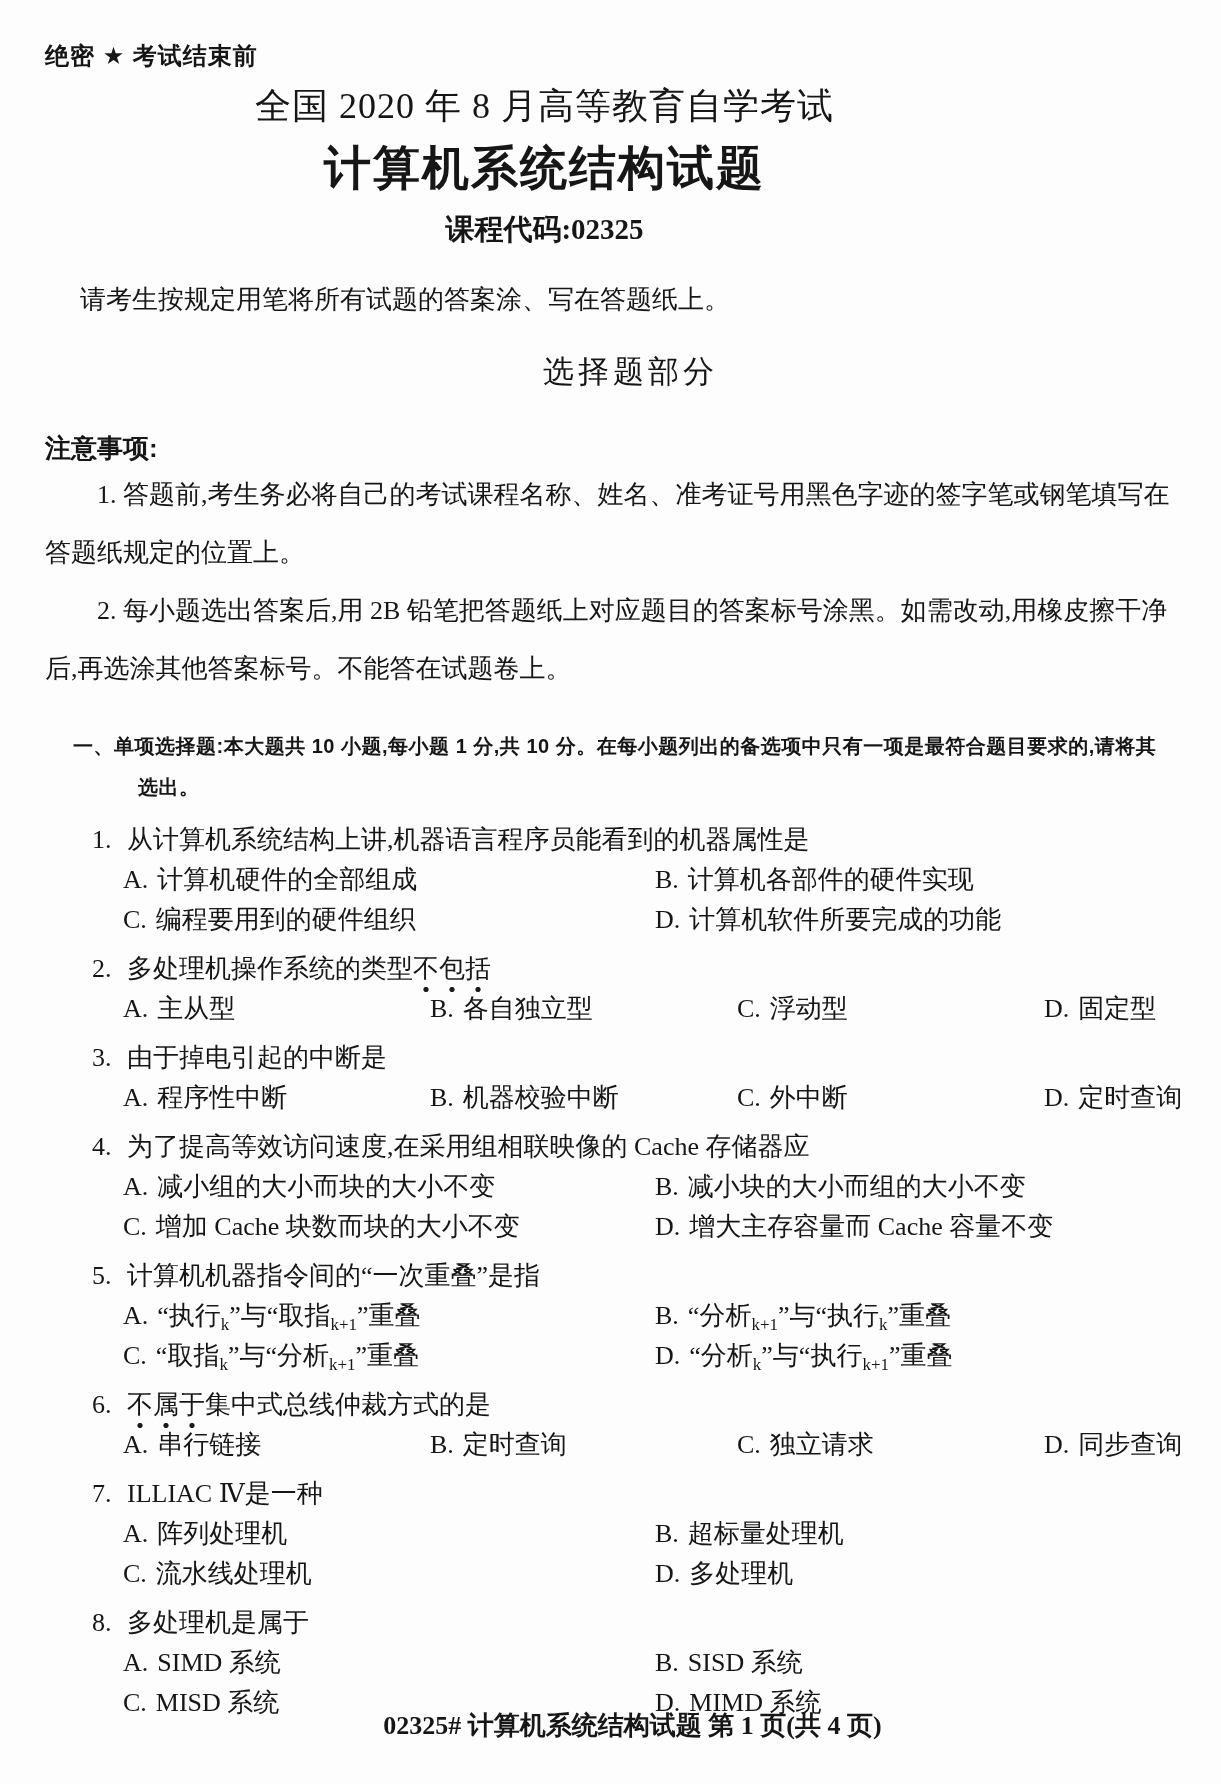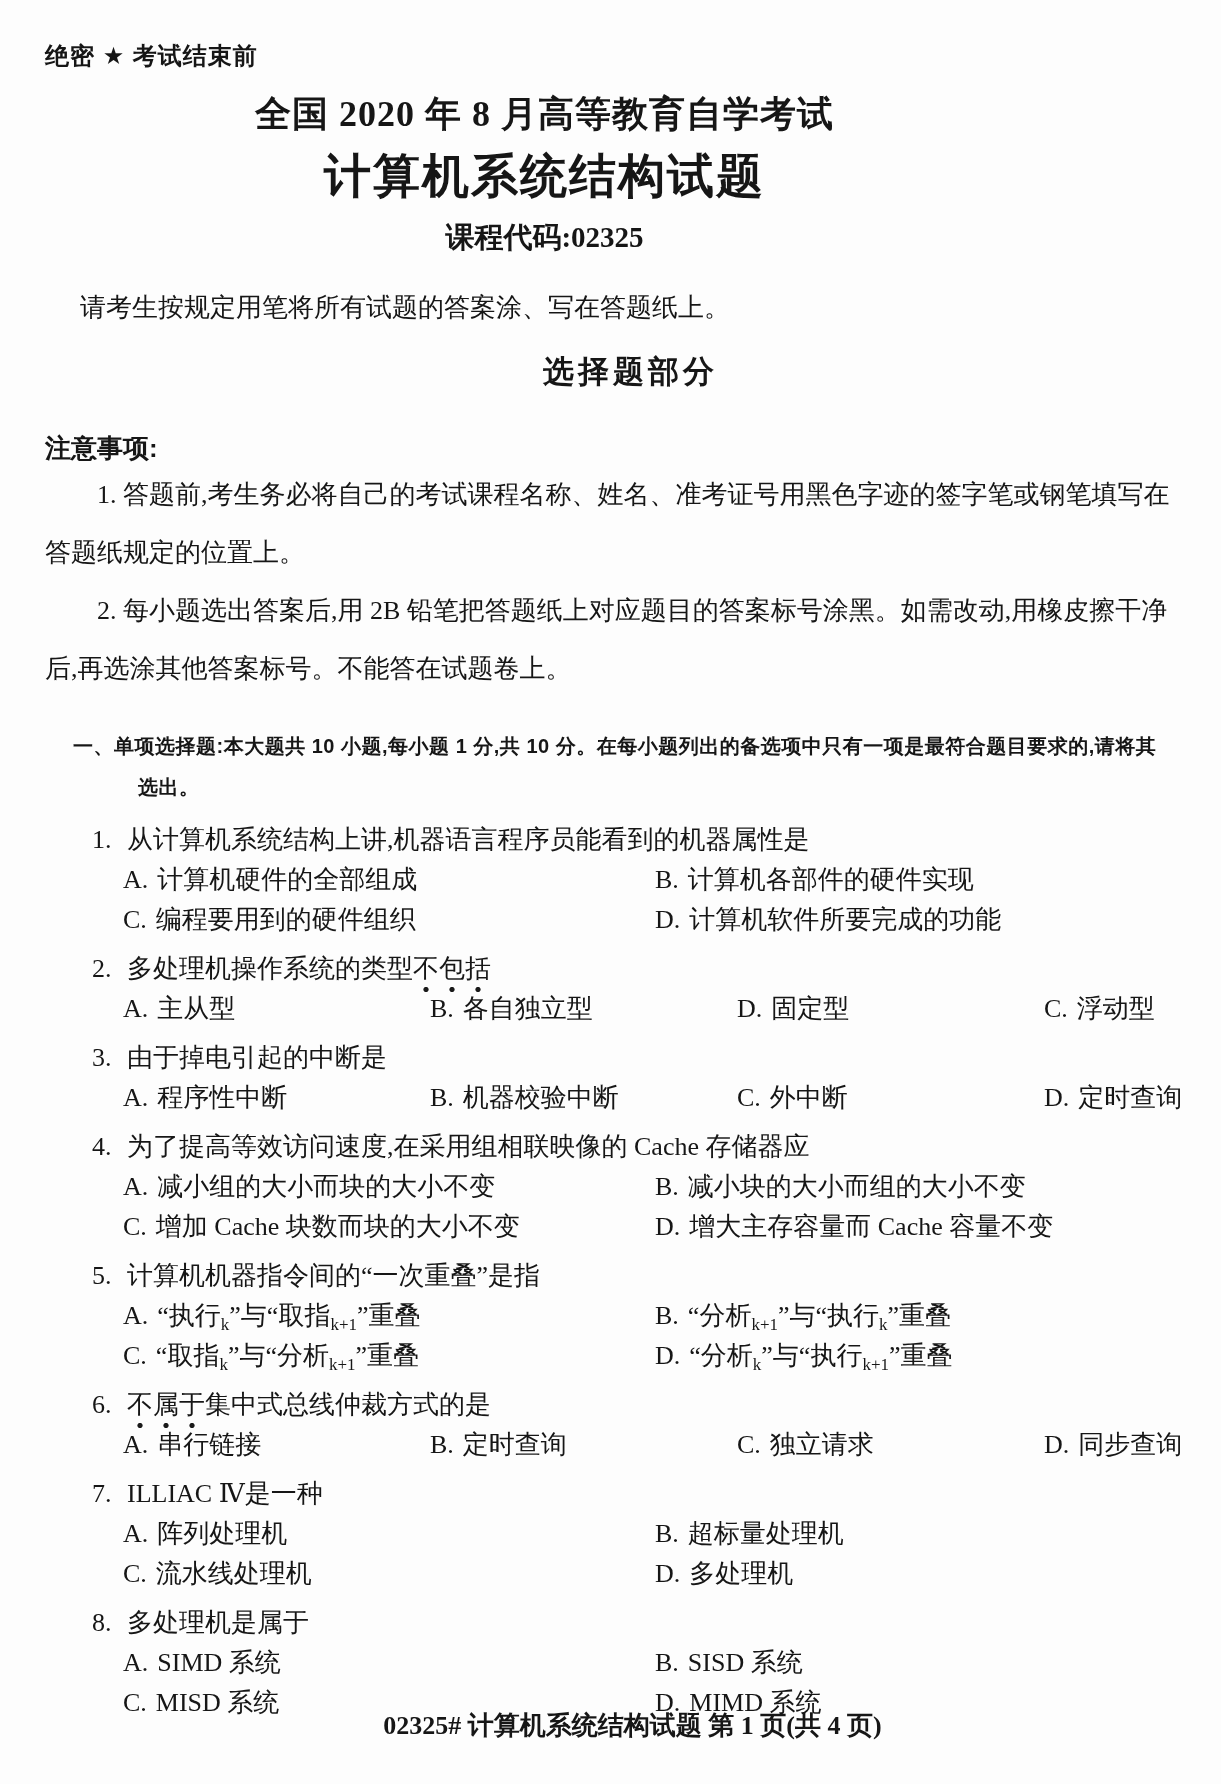--- a/index.html
+++ b/index.html
@@ -13,27 +13,27 @@
   .page {
     position:relative;
     width:1221px; height:1784px;
     padding:40px 45px 0 45px;
   }
   .hei { font-family:"Liberation Sans","DejaVu Sans",sans-serif; font-weight:bold; }
 
   .classification { font-size:24px; letter-spacing:1px; }
 
   .titles { text-align:center; margin-right:132px; }
-  .title1 { font-size:36px; margin-top:18px; font-weight:700; letter-spacing:1px; }
+  .title1 { font-size:36px; margin-top:10px; font-weight:400; letter-spacing:1px; }
   .title2 { font-size:47px; font-weight:700; margin-top:6px; letter-spacing:2px; }
   .course { font-size:29px; font-weight:700; margin-top:10px; }
 
   .instruction { margin-top:32px; margin-left:35px; font-size:26px; }
 
-  .section-title { margin-top:26px; text-align:center; padding-left:40px; font-size:31px; font-weight:700; letter-spacing:4px; }
+  .section-title { margin-top:34px; text-align:center; padding-left:40px; font-size:31px; font-weight:400; letter-spacing:4px; }
 
   .notice-head { margin-top:38px; font-size:26px; }
   .notices p { font-size:26px; line-height:58px; text-indent:52px; }
 
   .part-heading {
     margin-top:28px;
     font-size:20px; line-height:41px;
     padding-left:93px; text-indent:-65px;
     letter-spacing:0.5px;
   }
@@ -106,22 +106,22 @@
   </div>
 
   <div class="q">
     <div class="q-line">
       <span class="q-num">2.</span>
       <span class="q-text"><span>多处理机操作系统的类型</span><span class="emph">不包括</span></span>
     </div>
     <div class="opts cols4">
           <div class="opt"><span class="opt-label">A.</span><span class="opt-text"><span>主从型</span></span></div>
           <div class="opt"><span class="opt-label">B.</span><span class="opt-text"><span>各自独立型</span></span></div>
+          <div class="opt"><span class="opt-label">C.</span><span class="opt-text"><span>浮动型</span></span></div>
           <div class="opt"><span class="opt-label">D.</span><span class="opt-text"><span>固定型</span></span></div>
-          <div class="opt"><span class="opt-label">C.</span><span class="opt-text"><span>浮动型</span></span></div>
         </div>
   </div>
 
   <div class="q">
     <div class="q-line">
       <span class="q-num">3.</span>
       <span class="q-text"><span>由于掉电引起的中断是</span></span>
     </div>
     <div class="opts cols4">
           <div class="opt"><span class="opt-label">A.</span><span class="opt-text"><span>程序性中断</span></span></div>

